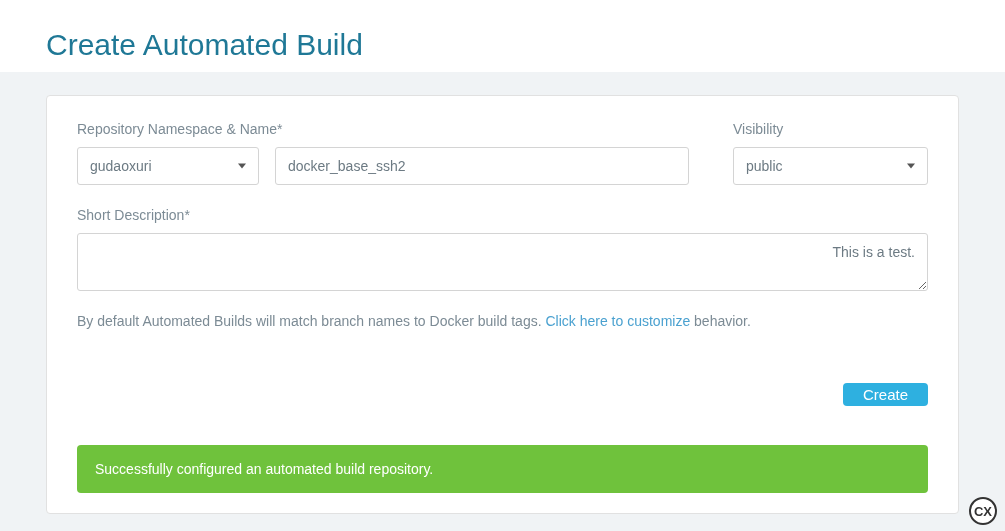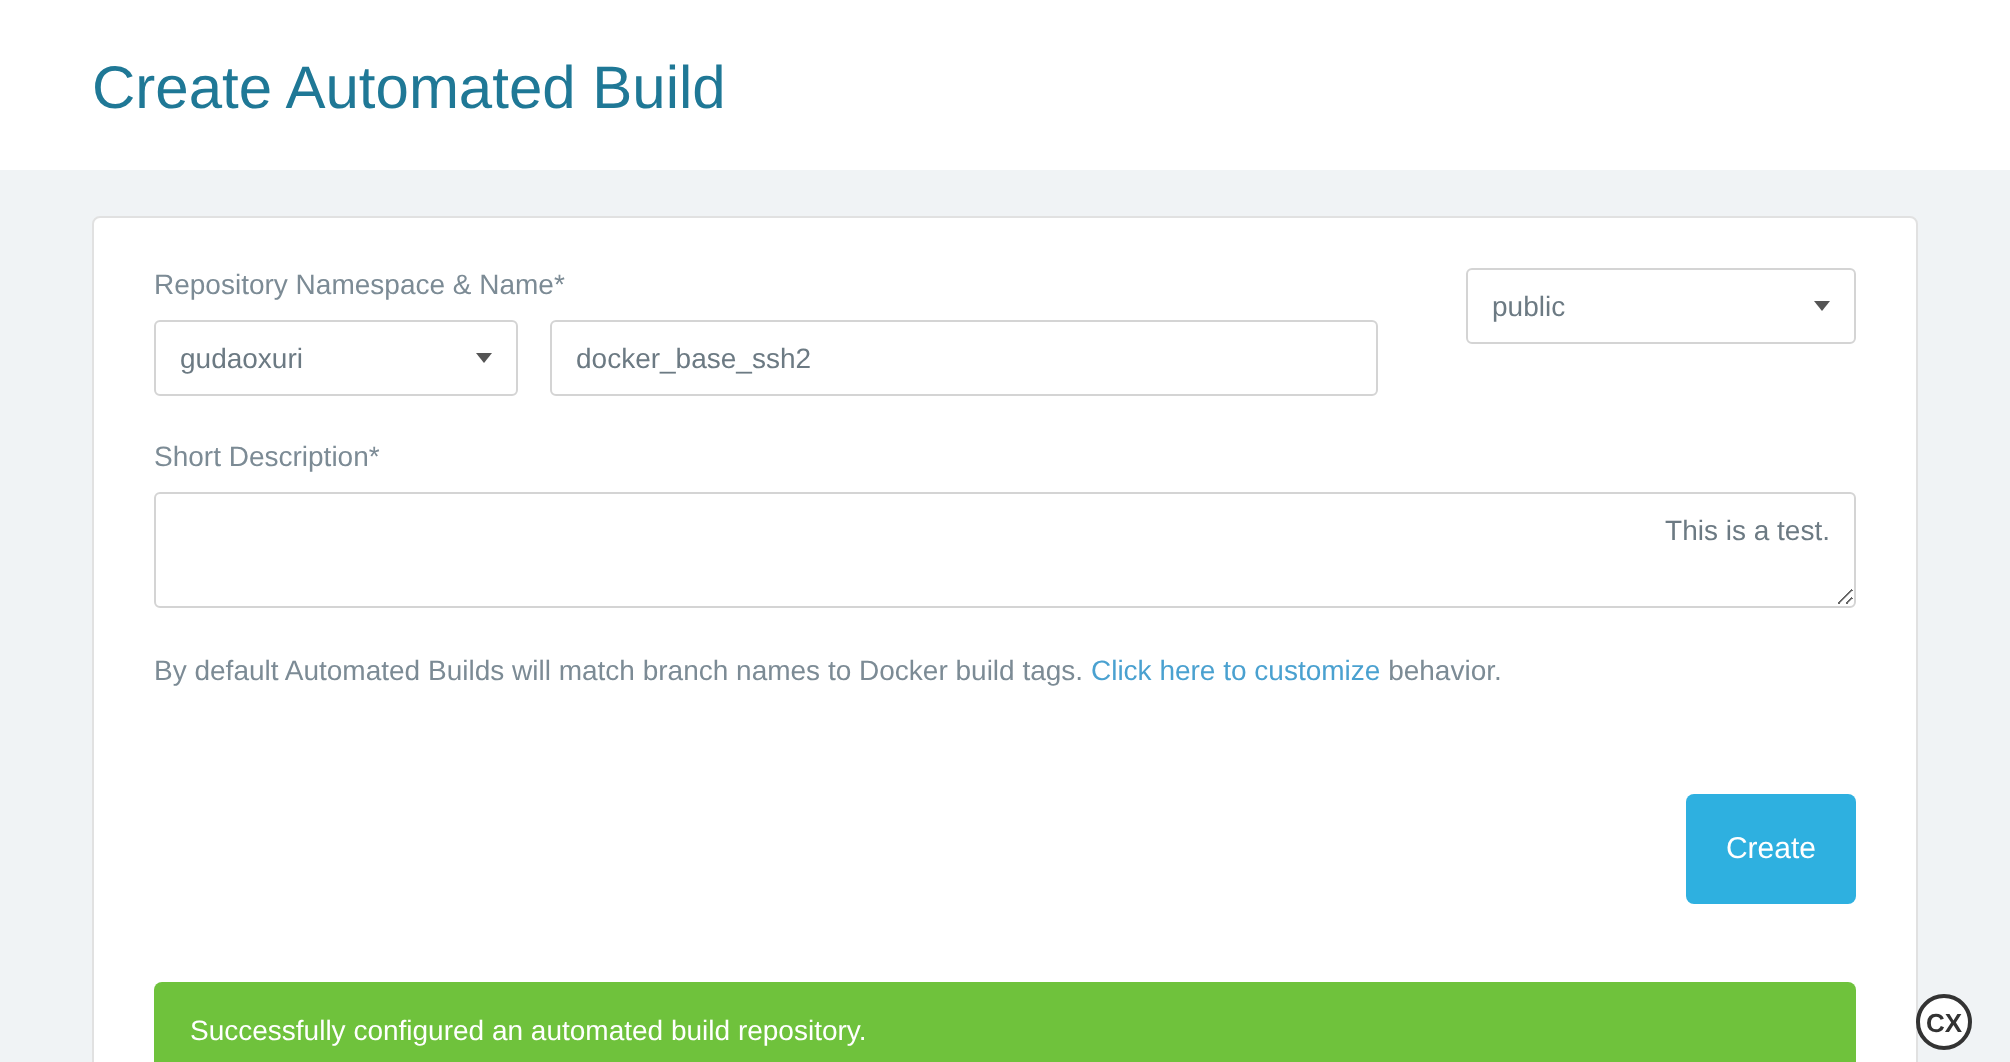--- a/index.html
+++ b/index.html
@@ -10,21 +10,21 @@
     body {
       font-family: "Helvetica Neue", Helvetica, Arial, sans-serif;
       background: #f0f3f5;
       width: 1005px;
       height: 531px;
       position: relative;
     }
     .top-bar {
       background: #ffffff;
       padding: 28px 46px;
-      height: 85px;
+      height: 72px;
     }
     .page-title {
       color: #1f7896;
       font-size: 30px;
       font-weight: 400;
     }
     .card {
       background: #ffffff;
       border: 1px solid #e1e1e1;
       border-radius: 4px;
@@ -120,35 +120,35 @@
     .button-row {
       display: flex;
       justify-content: flex-end;
       margin-bottom: 20px;
     }
     .create-btn {
       background: #2eb0e0;
       color: #fff;
       border: none;
       border-radius: 4px;
-      padding: 19px 20px;
+      padding: 3px 20px;
       font-size: 15px;
       cursor: pointer;
     }
     .alert-success {
       background: #6fc23c;
       color: #fff;
       border-radius: 4px;
       padding: 16px 18px;
       font-size: 14px;
       margin-top: 39px;
     }
     .watermark {
       position: absolute;
-      right: 19px;
+      right: 8px;
       bottom: 6px;
       display: flex;
       align-items: flex-end;
       gap: 20px;
       font-size: 11px;
       color: #555;
     }
     .watermark-logo {
       width: 28px;
       height: 28px;
@@ -182,20 +182,21 @@
       <label class="label">Repository Namespace &amp; Name*</label>
       <div class="input-pair">
         <div class="select-box">
           <span>gudaoxuri</span>
           <span class="caret"></span>
         </div>
         <input type="text" class="text-input" value="docker_base_ssh2" style="">
       </div>
     </div>
     <div class="form-right">
+      <label class="label">Visibility</label>
       <div class="select-box visibility">
         <span>public</span>
         <span class="caret"></span>
       </div>
     </div>
   </div>
 
   <div class="description-group">
     <label class="label">Short Description*</label>
     <textarea class="textarea" style="">This is a test.</textarea>

